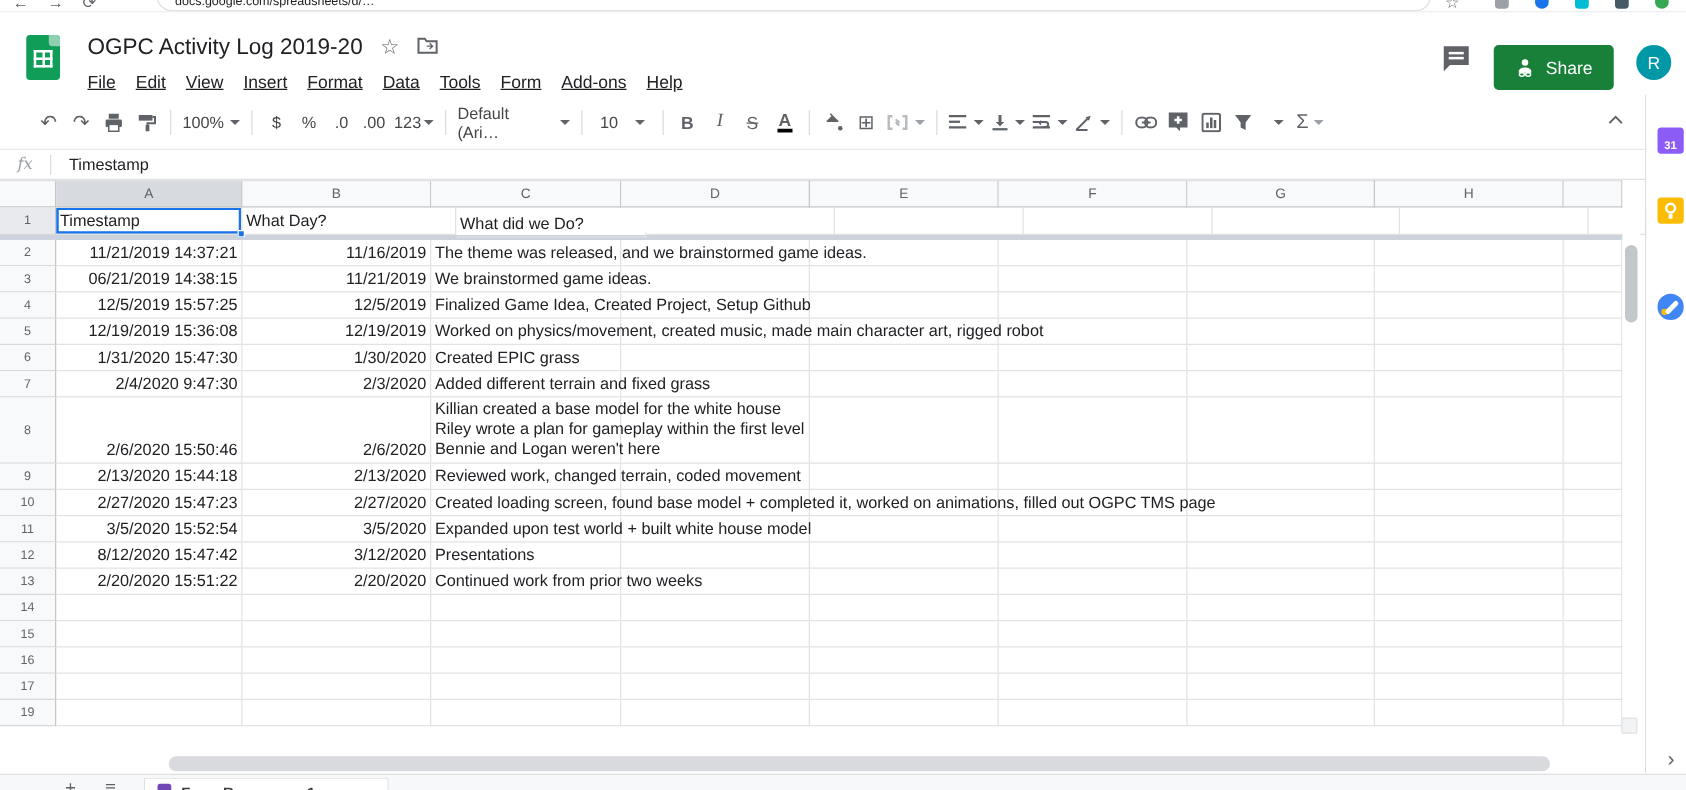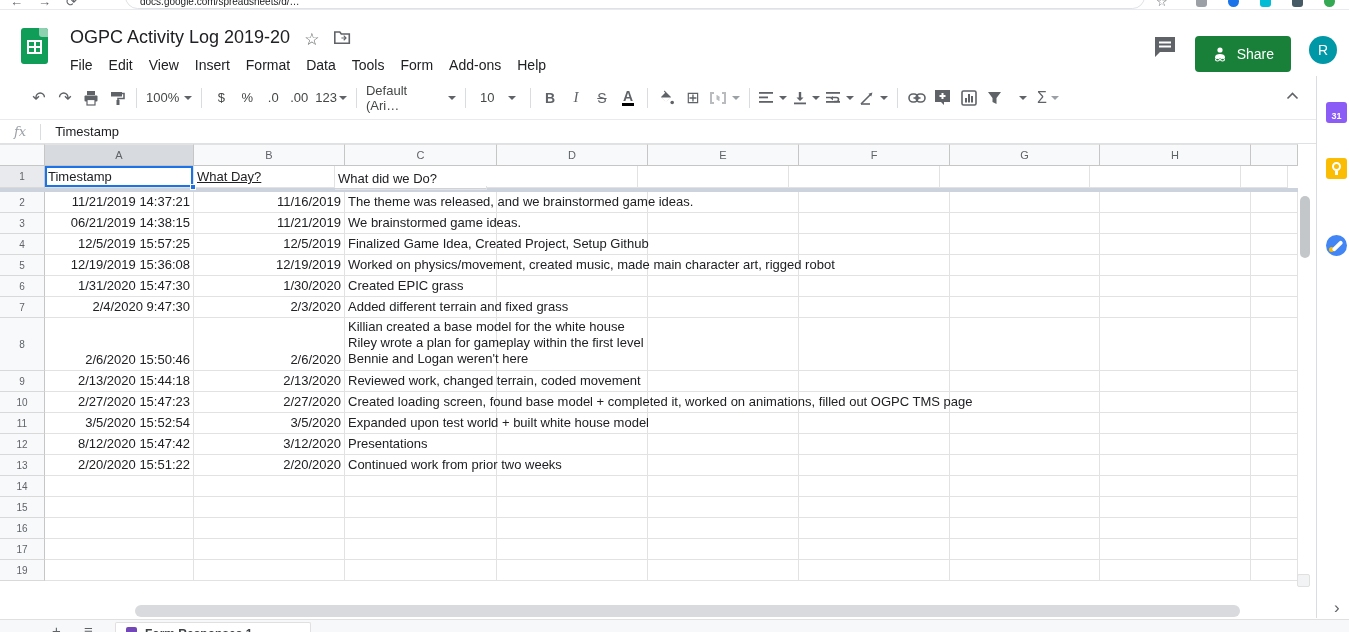--- a/index.html
+++ b/index.html
@@ -20,24 +20,24 @@
   .logo .fold { position:absolute; right:0; top:0; width:9px; height:9px; background:#8ed1b1; border-radius:0 3px 0 3px; }
   .logo .grid9 { position:absolute; left:6px; top:12px; width:15px; height:14px;
      background:
        linear-gradient(#fff,#fff) 0 0/15px 2px,
        linear-gradient(#fff,#fff) 0 6px/15px 2px,
        linear-gradient(#fff,#fff) 0 12px/15px 2px,
        linear-gradient(#fff,#fff) 0 0/2px 14px,
        linear-gradient(#fff,#fff) 6.5px 0/2px 14px,
        linear-gradient(#fff,#fff) 13px 0/2px 14px;
      background-repeat:no-repeat; }
-  .title-row { position:absolute; left:70px; top:17px; display:flex; align-items:flex-end; gap:14px; }
+  .title-row { position:absolute; left:70px; top:17px; display:flex; align-items:center; gap:14px; }
   .doc-title { font-size:18px; color:#202124; }
   .hicon { color:#5f6368; font-size:17px; line-height:1; }
-  .menubar { position:absolute; left:62px; top:44px; display:flex; }
+  .menubar { position:absolute; left:62px; top:44px; display:flex;text-decoration:underline; }
   .menubar .menu { font-size:14px; color:#202124; padding:3px 8px; border-radius:3px; cursor:default; }
   .hdr-right { position:absolute; right:12px; top:26px; display:flex; align-items:flex-start; gap:18px; }
   .share-btn { display:flex; align-items:center; gap:9px; background:#188038; color:#fff; font-size:14px; font-weight:500; border:none; border-radius:4px; height:36px; padding:0 17px; }
   .avatar { width:28px; height:28px; border-radius:50%; background:#0097a7; color:#fff; font-size:14px; display:flex; align-items:center; justify-content:center; }
   
   .toolbar { position:absolute; left:0; top:76px; width:1316px; height:44px; background:#fff; border-bottom:1px solid #e8eaed; display:flex; align-items:center; padding-left:26px; }
   .tbtn { min-width:26px; height:28px; display:flex; align-items:center; justify-content:center; border-radius:2px; color:#5f6368; font-size:14px; padding:0 3px; position:relative; }
   .tbtn svg { display:block; }
   .tsep { width:1px; height:20px; background:#dadce0; margin:0 6px; }
   .caret { width:0; height:0; border-left:4px solid transparent; border-right:4px solid transparent; border-top:4px solid #5f6368; margin-left:5px; }
@@ -319,21 +319,21 @@
         <div class="g-colhead" style="width: 150px;">G</div>
         <div class="g-colhead" style="width: 151px;">H</div>
         <div class="g-colhead" style="width: 47px;"></div>
       </div>
       <div class="g-row" style="height: 22px;">
         <div class="g-rownum selrow">1</div>
         <div class="g-cell txt selcell" style="width: 149px;">
           <span class="ovf">Timestamp</span>
           <div class="fill-handle"></div>
         </div>
-        <div class="g-cell txt" style="width: 141px; text-decoration: underline;">
+        <div class="g-cell txt" style="width: 171px;">
           <span class="ovf">What Day?</span>
         </div>
         <div class="g-cell txt" style="width: 152px; margin-top: 20px;">
           <span class="ovf">What did we Do?</span>
         </div>
         <div class="g-cell txt" style="width: 151px;"></div>
         <div class="g-cell txt" style="width: 151px;"></div>
         <div class="g-cell txt" style="width: 151px;"></div>
         <div class="g-cell txt" style="width: 150px;"></div>
         <div class="g-cell txt" style="width: 151px;"></div>

